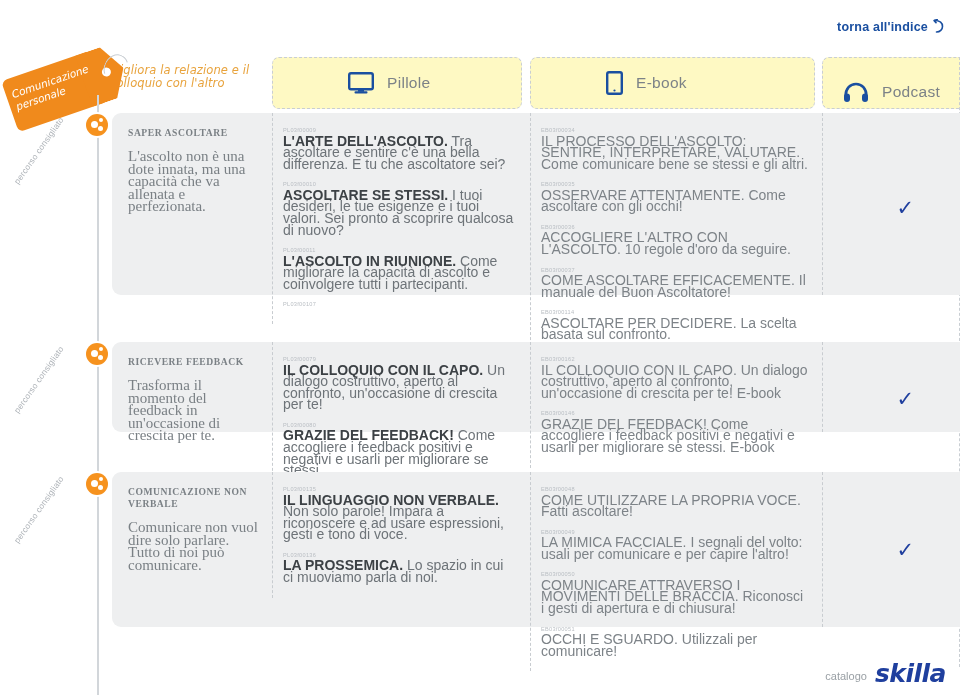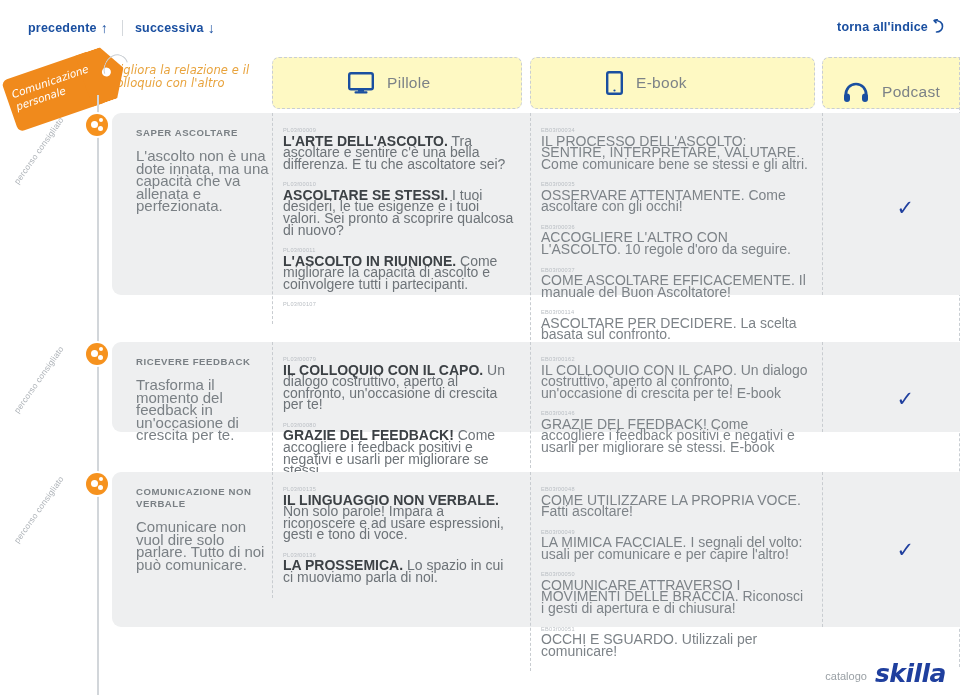--- a/index.html
+++ b/index.html
@@ -91,21 +91,21 @@
     background:#f6921e;left:86px;
     box-shadow:0 0 0 2px #fff;
   }
   .node .b1{position:absolute;left:5px;top:7px;width:7px;height:7px;border-radius:50%;background:#fff;}
   .node .b2{position:absolute;left:13px;top:4px;width:4px;height:4px;border-radius:50%;background:#fff;}
   .node .b3{position:absolute;left:12px;top:12px;width:5px;height:5px;border-radius:50%;background:#fff;}
 
   
   .row{position:absolute;left:112px;width:848px;background:#eeeff0;border-radius:9px 0 0 9px;}
   .cell{position:absolute;top:0;box-sizing:border-box;}
-  .col-desc{left:12px;width:160px;padding:14px 14px 14px 12px;}
+  .col-desc{left:4px;width:160px;padding:14px 14px 14px 12px;font-family:Liberation Serif, serif;}
   .col-pillole{left:160px;width:258px;padding:14px 16px 14px 10px;border-left:1px dashed #c8ccd0;}
   .col-ebook{left:418px;width:292px;padding:14px 14px 14px 10px;border-left:1px dashed #c8ccd0;}
   .col-podcast{left:710px;width:138px;padding:14px 10px;border-left:1px dashed #c8ccd0;}
 
   .cat-title{
     font-size:9.6px;font-weight:bold;color:#7a8085;letter-spacing:.55px;
     margin:0 0 11px 0;line-height:12px;
   }
   .cat-desc{font-size:15px;line-height:12.6px;color:#7a8085;}
 
@@ -131,31 +131,20 @@
   .footer-logo{
     font-size:25px;font-weight:bold;font-style:italic;color:#1f3f9e;
     font-family:"DejaVu Sans", sans-serif;line-height:.9;letter-spacing:-.5px;
   }
 </style>
 </head>
 <body>
 
 <div class="page">
 
-  <div class="topnav">
-    <span class="nav-link">
-      <span>precedente</span>
-      <span class="arrow">↑</span>
-    </span>
-    <span class="nav-sep"></span>
-    <span class="nav-link">
-      <span>successiva</span>
-      <span class="arrow">↓</span>
-    </span>
-  </div>
 
   <div class="topnav-right">
     <span class="nav-link">torna all'indice</span>
     <span class="loop-icon">
       <svg class="ic" width="13" height="14" viewBox="0 0 13 14">
         <path d="M3.5 1.5 C10 1.5 11.5 5 11.5 7.5 C11.5 10.5 9 13 5.5 13" fill="none" stroke="#1a4fa0" stroke-width="1.6" stroke-linecap="round"></path>
         <path d="M6.2 0.5 L3.2 1.6 L5.0 3.6" fill="none" stroke="#1a4fa0" stroke-width="1.6" stroke-linecap="round" stroke-linejoin="round"></path>
       </svg>
     </span>
   </div>

